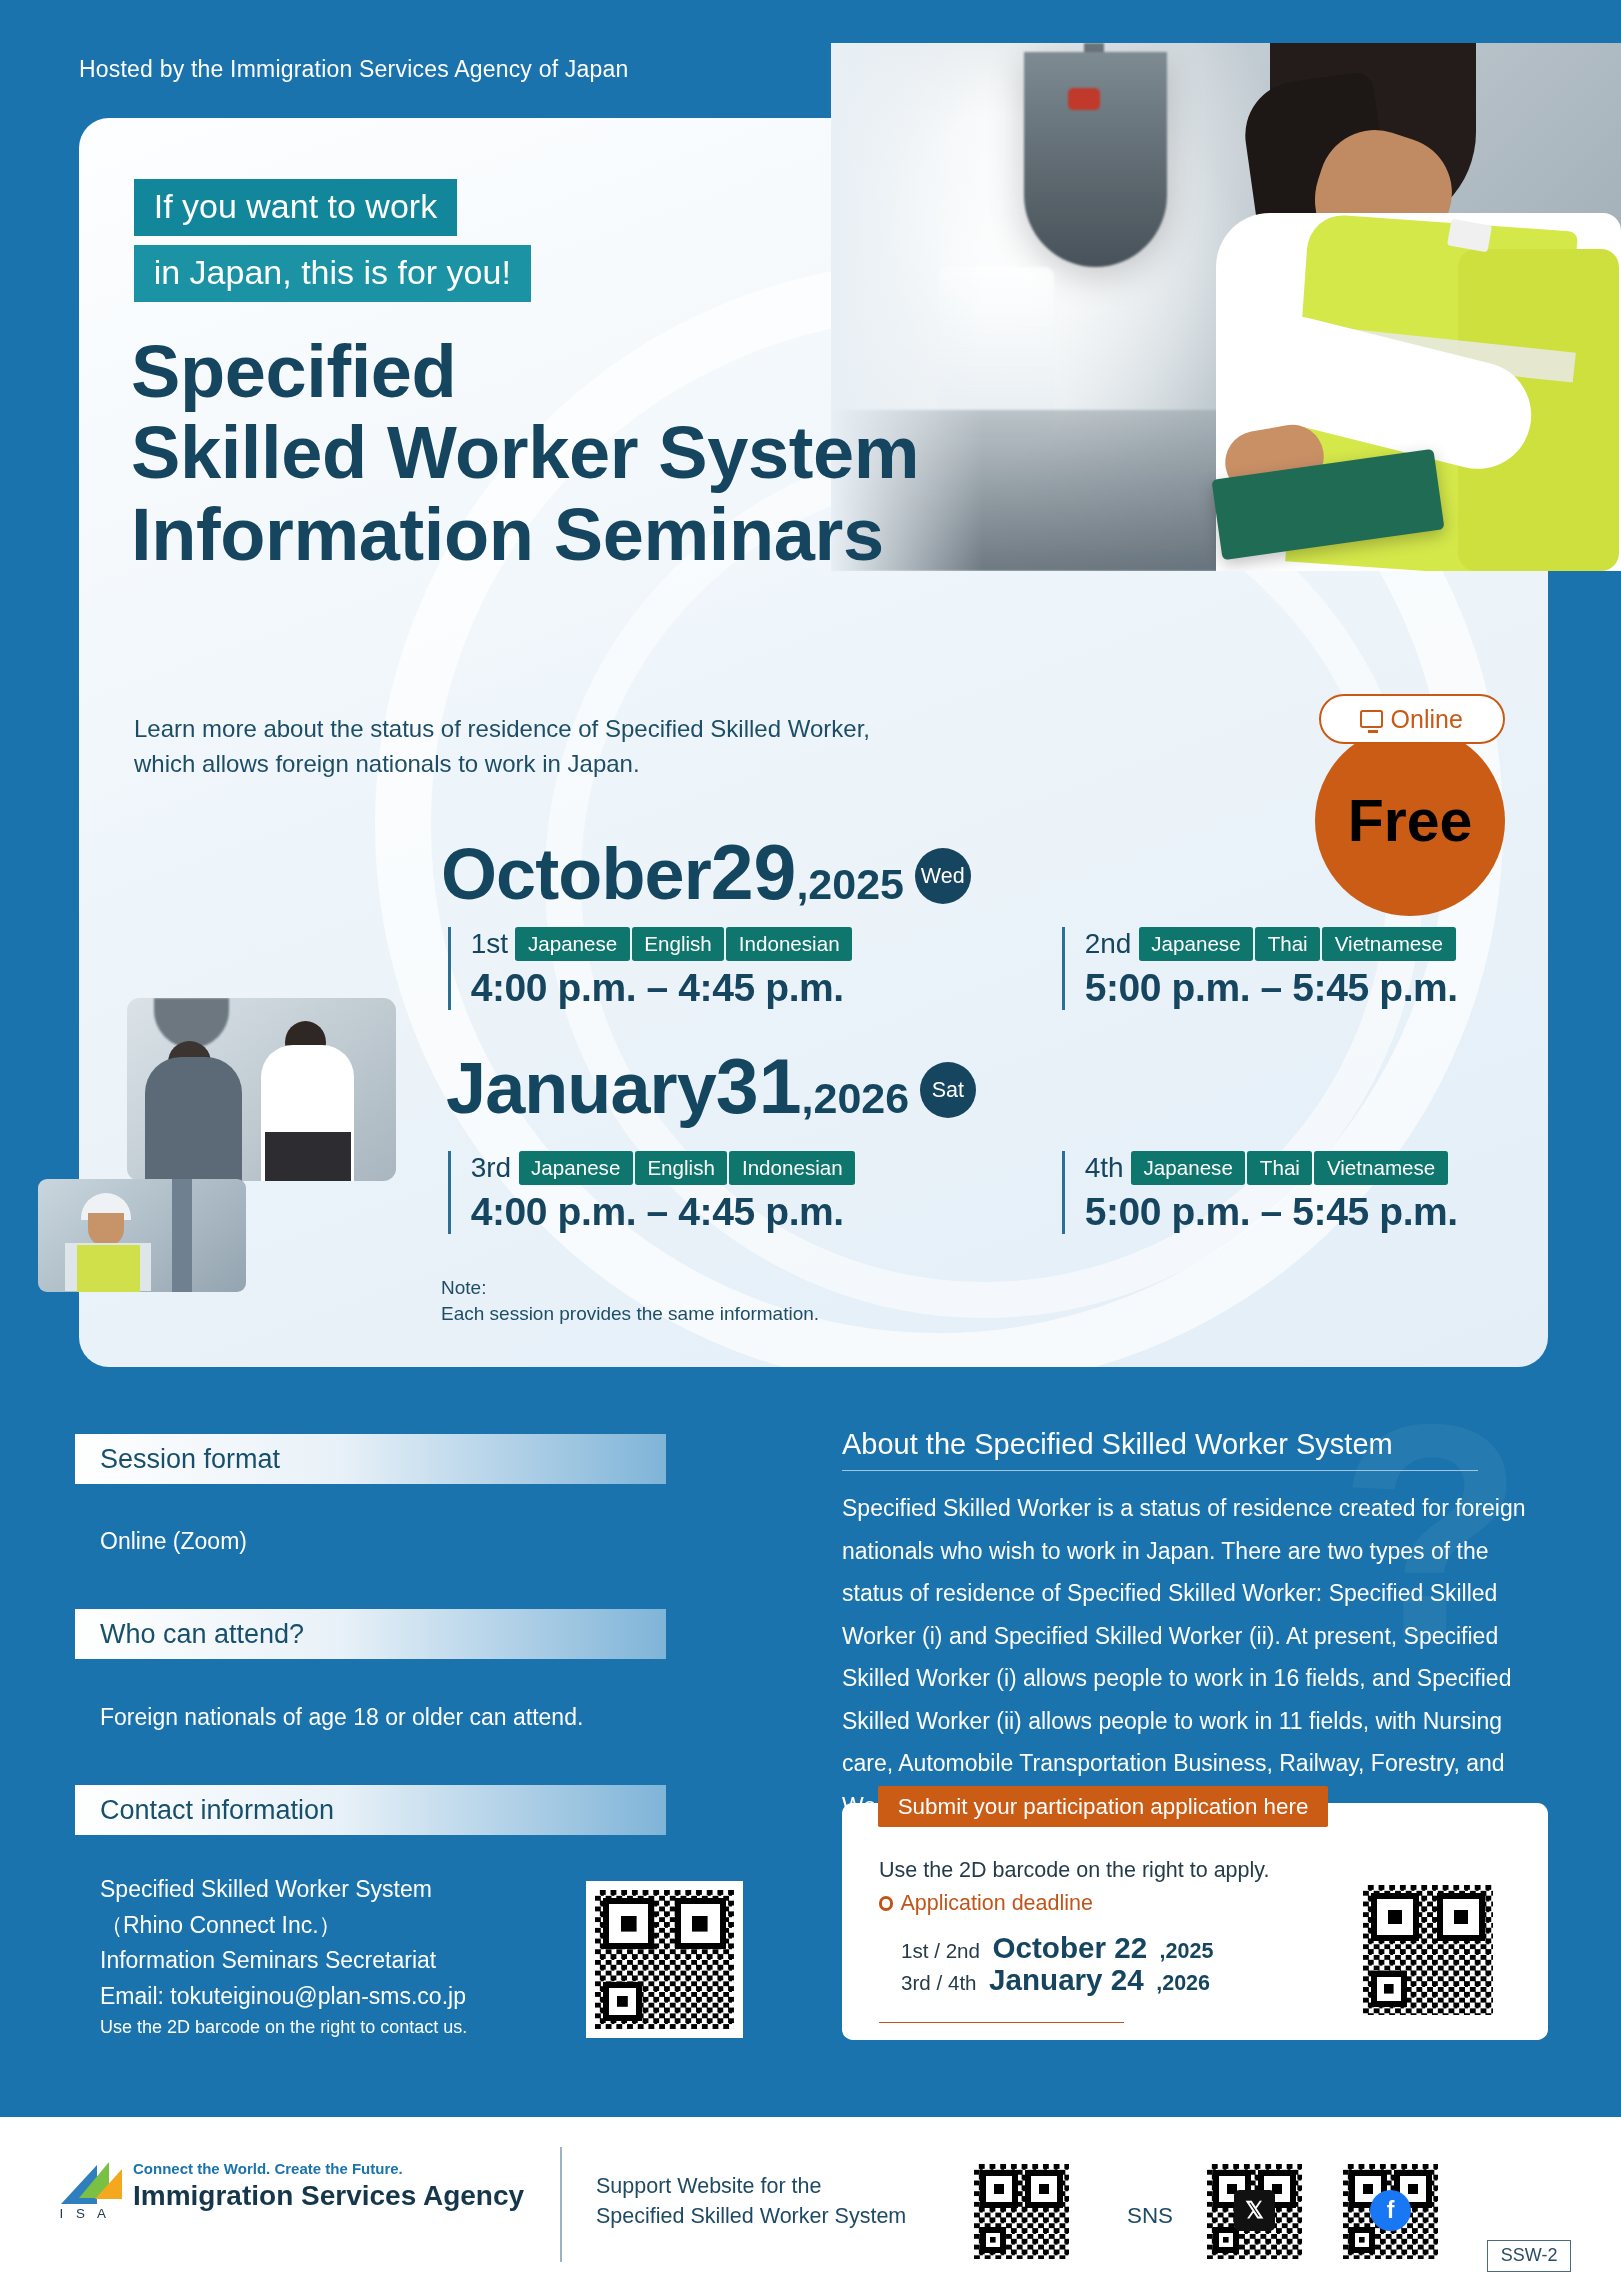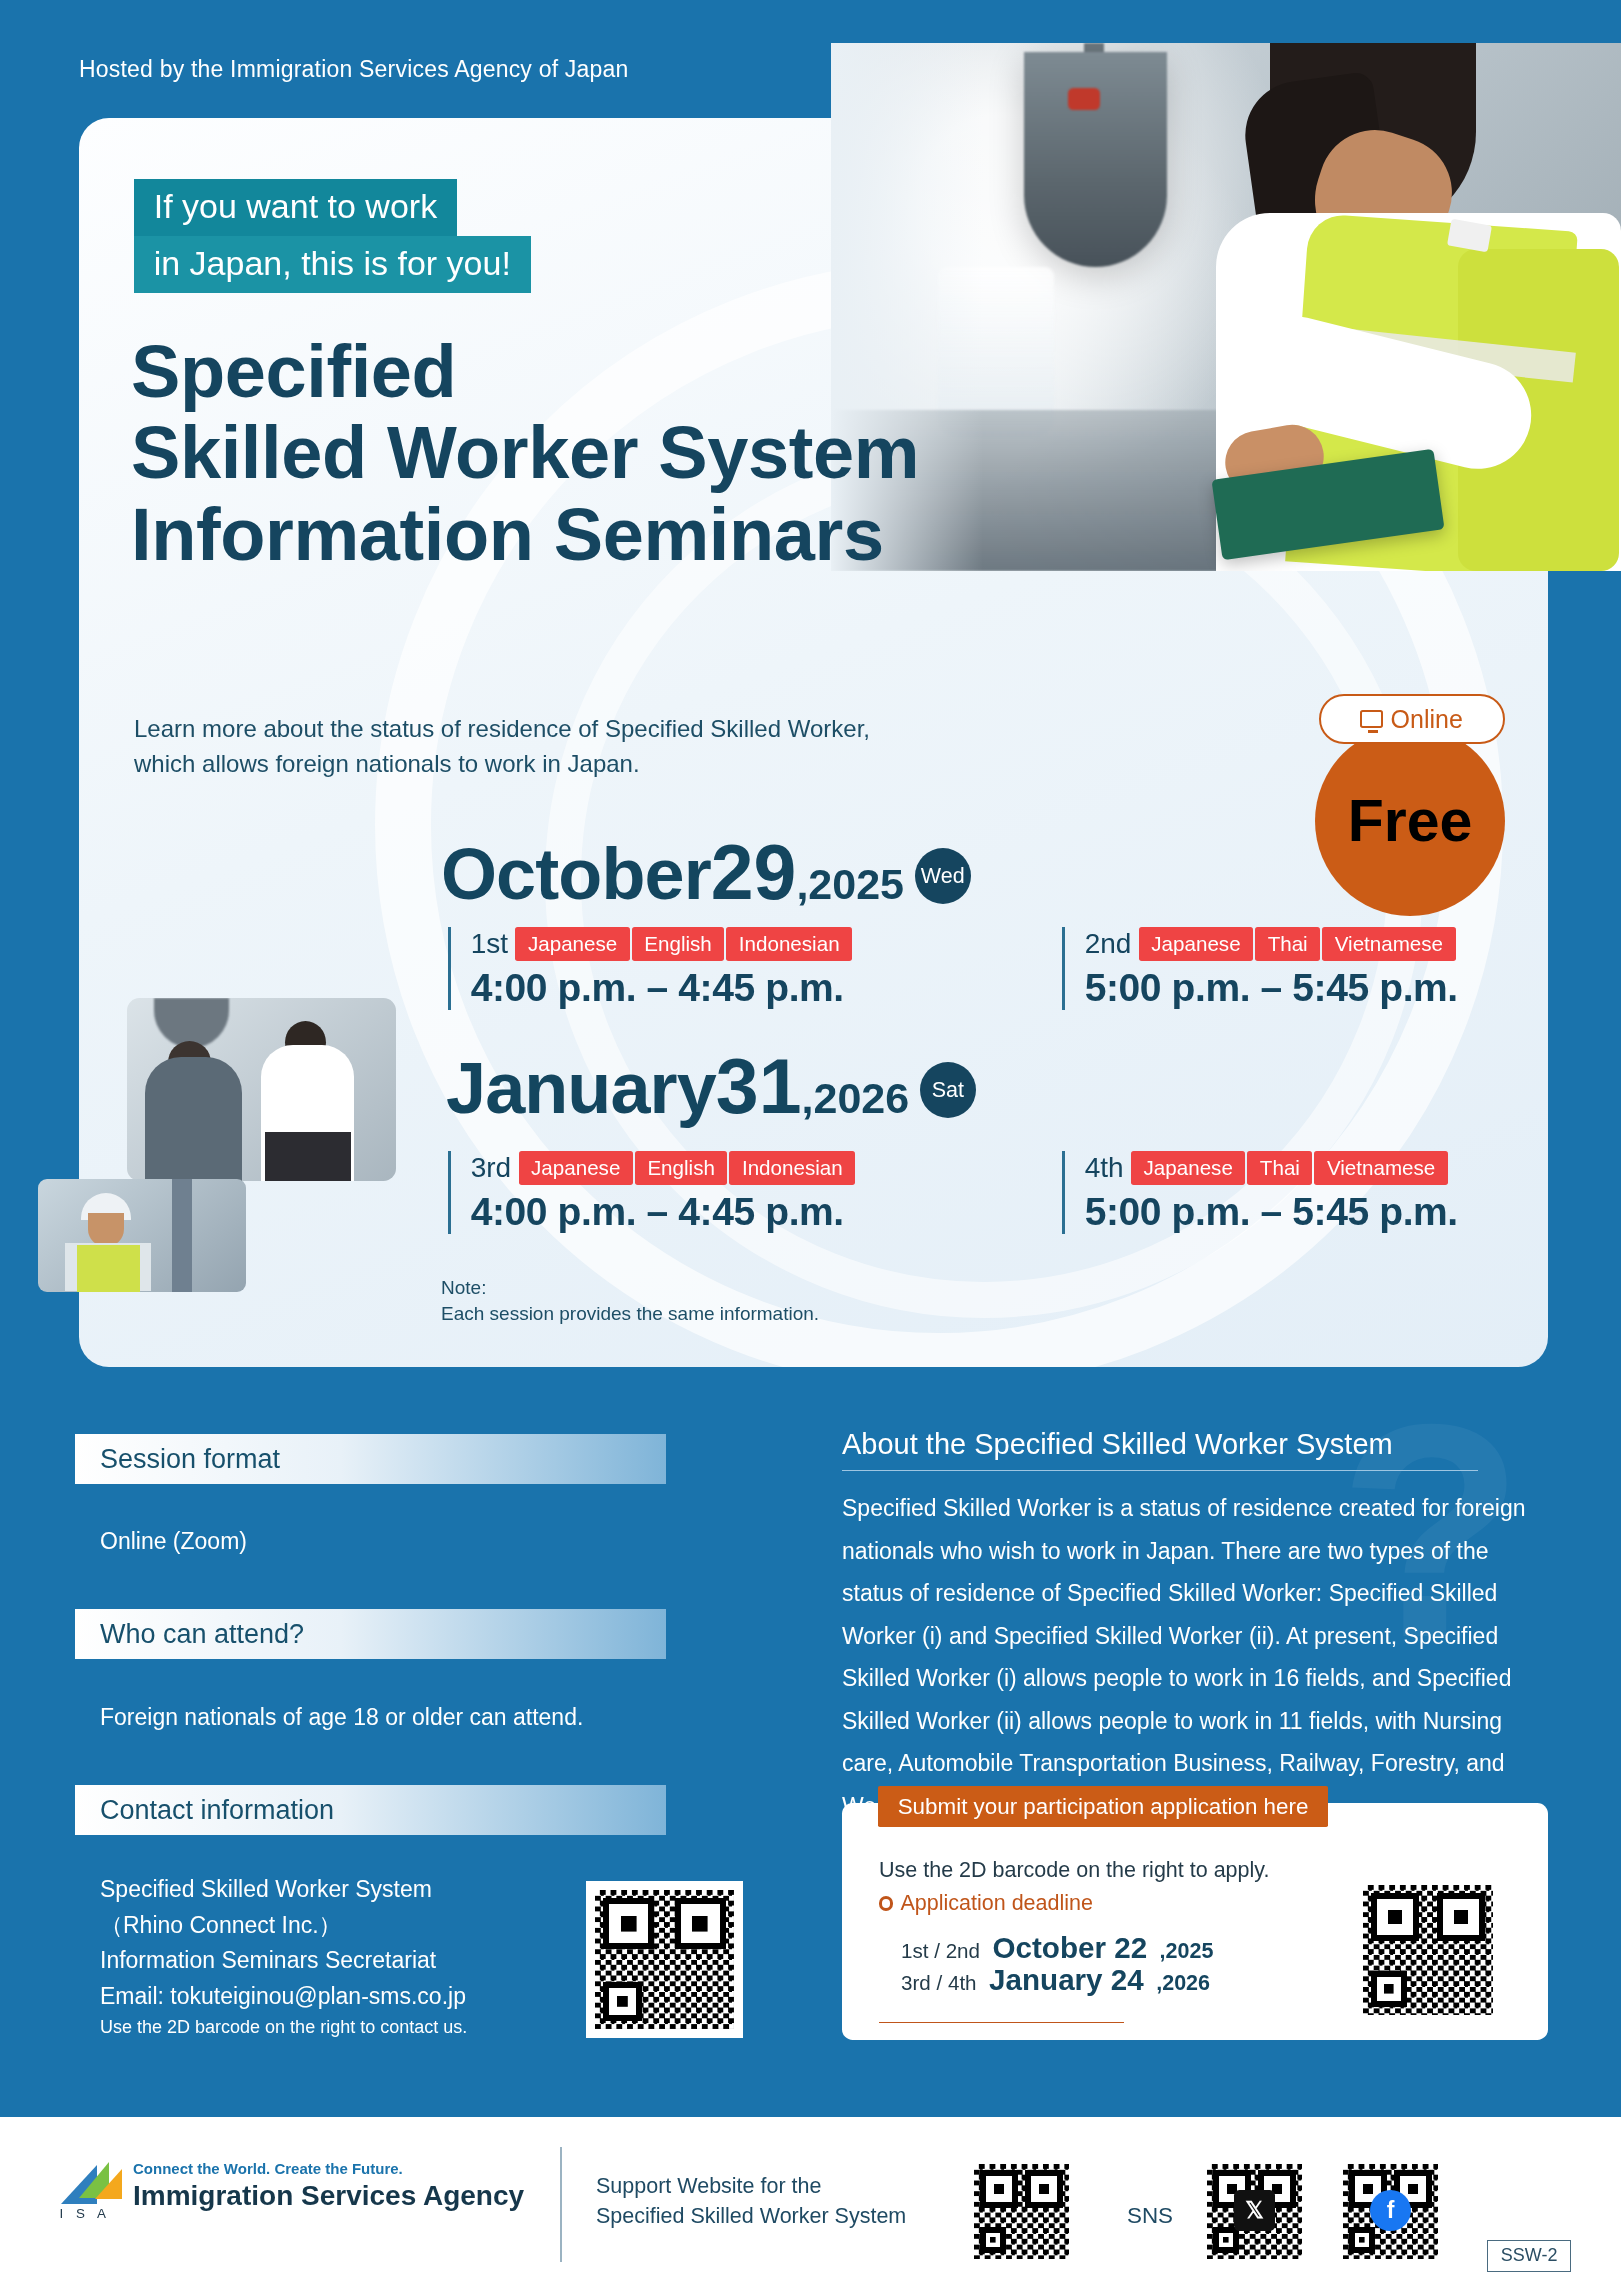--- a/index.html
+++ b/index.html
@@ -157,20 +157,21 @@
     position: absolute;
     left: 134px;
     top: 179px;
   }
   .tagline .line {
     display: inline-block;
     background: #12879b;
     color: #ffffff;
     font-size: 34px;
     padding: 8px 19.7px 9.9px 19.7px;
+    margin-bottom: 9px;
     white-space: nowrap;
   }
   .tagline .l2 { background: #1b93a5; }
 
   .title {
     position: absolute;
     left: 131px;
     top: 331px;
     color: #15455f;
     font-size: 74px;
@@ -286,21 +287,21 @@
     gap: 2px;
     margin-bottom: 5.4px;
   }
   .session .ord {
     font-size: 28px;
     color: #15455f;
     font-weight: 500;
     margin-right: 5.4px;
   }
   .lang {
-    background: #ef4444;
+    background: #0f766e;
     color: #fff;
     font-size: 20.6px;
     padding: 4.5px 12.5px 5.4px 12.5px;
     border-radius: 2.7px;
     white-space: nowrap;
   }
   .session .time {
     font-size: 39px;
     color: #15455f;
     font-weight: bold;

